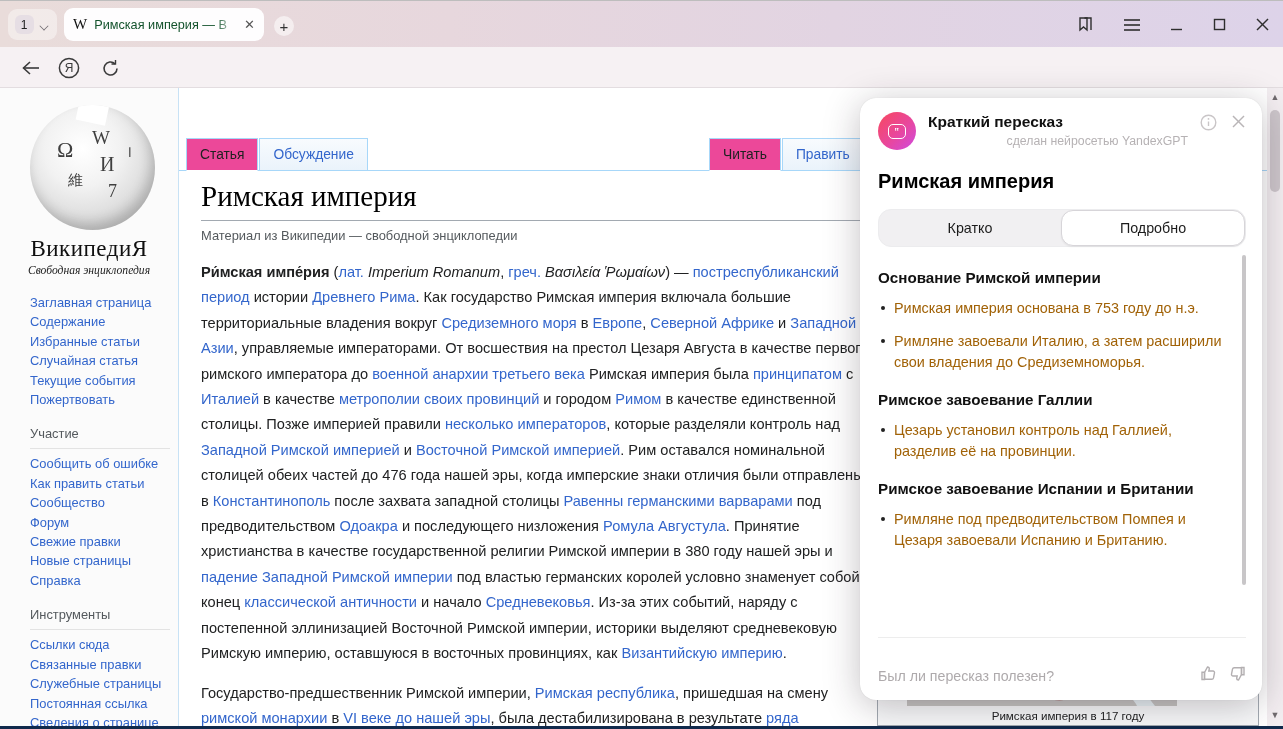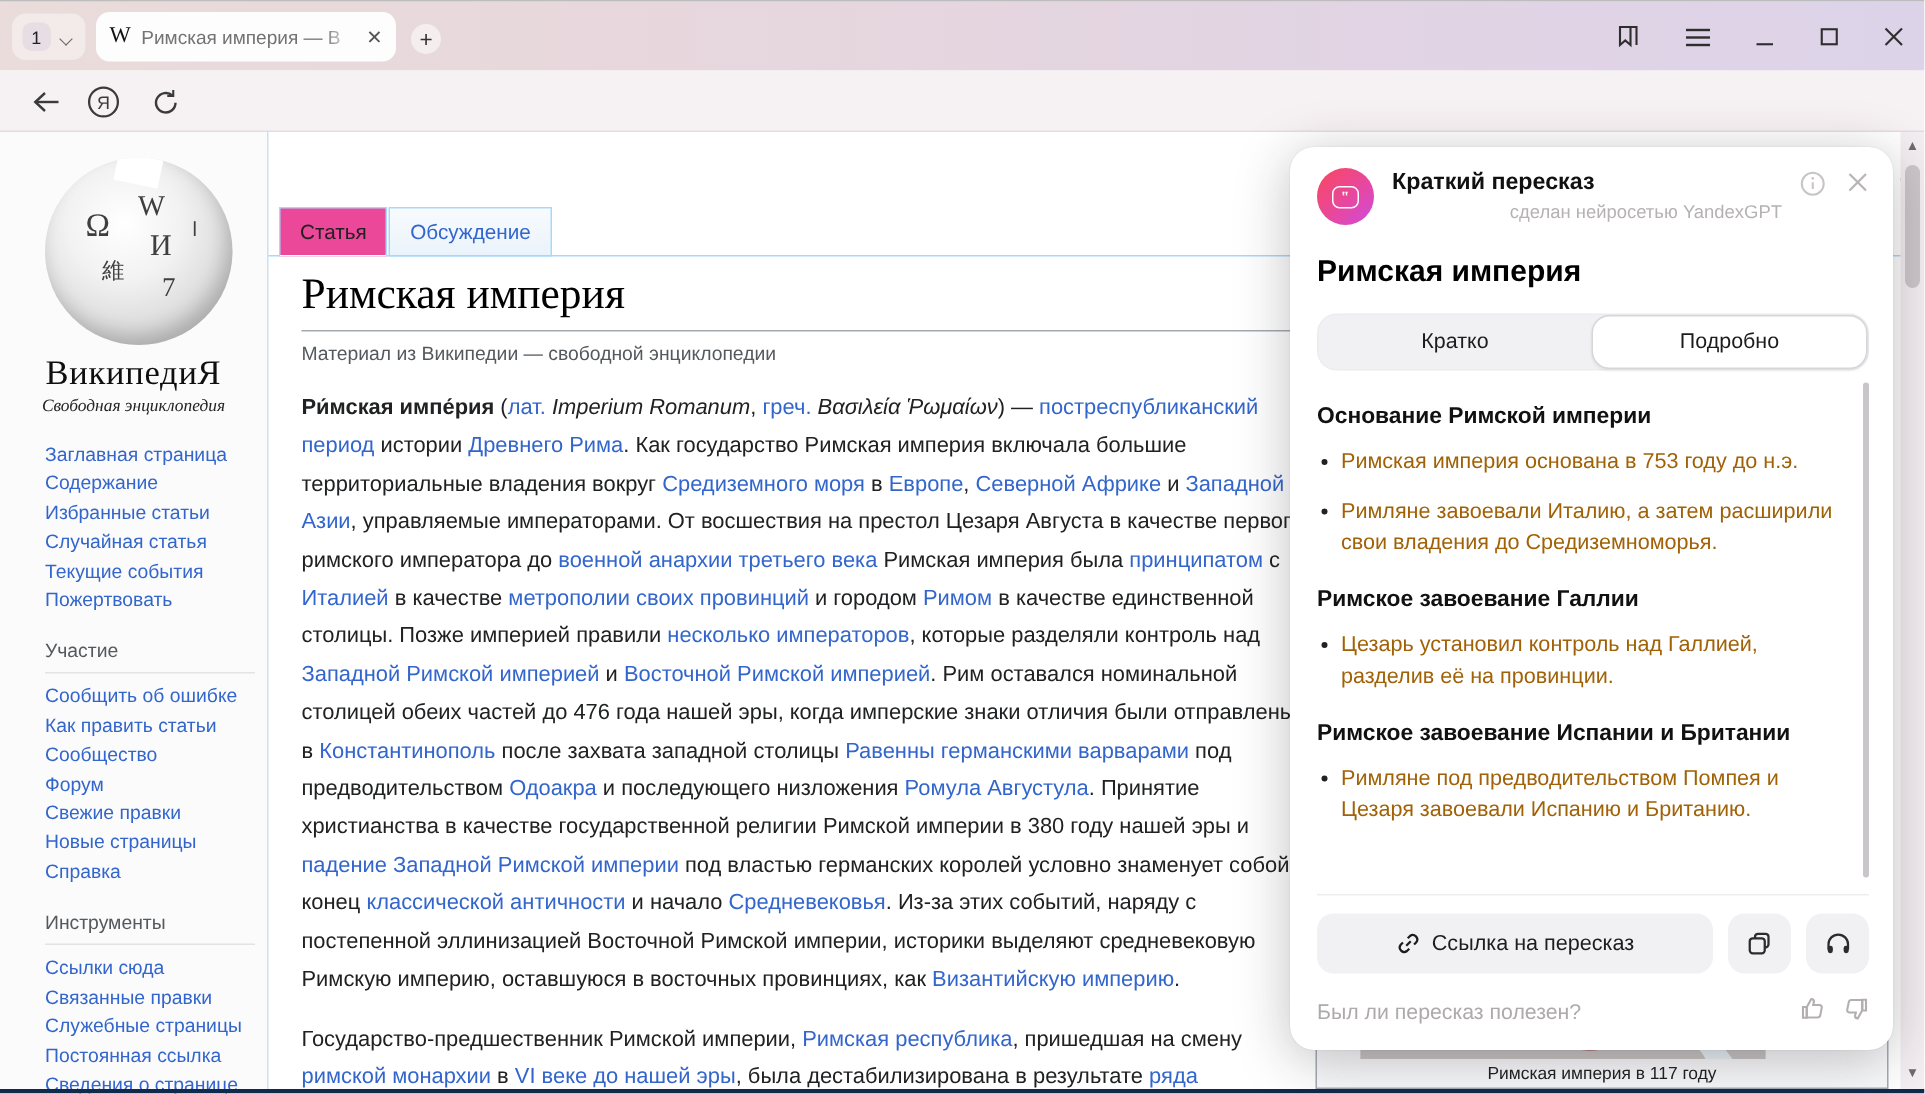--- a/index.html
+++ b/index.html
@@ -16,21 +16,21 @@
     justify-content:space-evenly; cursor:default; }
   .tabcounter .num { width:19px; height:19px; background:#e6dee4; border-radius:6px;
     font-size:12px; display:flex; align-items:center; justify-content:center; color:#222; }
   .chev { width:10px; height:6px; position:relative; }
   .chev:before { content:""; position:absolute; left:0; top:0; width:7px; height:7px;
     border-right:1.6px solid #6f6a6f; border-bottom:1.6px solid #6f6a6f;
     transform:rotate(45deg) scale(.8); }
   .tab { position:absolute; left:64px; top:7px; width:200px; height:33px; background:#fefdfe;
     border-radius:9px; display:flex; align-items:center; padding:0 9px; gap:7px; }
   .tab .fav { font-family:"Liberation Serif",serif; font-size:15px; color:#111; }
-  .tab .tlabel { font-size:12.7px; color:#737373; white-space:nowrap; overflow:hidden; flex:1;
+  .tab .tlabel { font-size:12.7px; color:#14532d; white-space:nowrap; overflow:hidden; flex:1;
     -webkit-mask-image:linear-gradient(90deg,#000 85%,transparent); }
   .tab .tclose { font-size:13px; color:#555; }
   .newtab { position:absolute; left:274px; top:15px; width:20px; height:20px;
     border-radius:50%; background:rgba(255,255,255,.55); color:#333; font-size:15px;
     display:flex; align-items:center; justify-content:center; line-height:1; }
   .winicons { position:absolute; right:14px; top:0; height:47px; display:flex;
     align-items:center; gap:30px; color:#2e2e2e; }
   .winicons svg { display:block; }
 
   
@@ -322,20 +322,25 @@
           <circle cx="6.5" cy="3.4" r="2.7"></circle>
             <path d="M.8 12.5a5.7 5.7 0 0 1 11.4 0z"></path>
         </svg>
         <span>Вы не представились системе</span>
       </div>
       <div class="wtabs">
         <div class="wtabs-l">
             <div class="wtab active">Статья</div>
             <div class="wtab">Обсуждение</div>
           </div>
+        <div class="wtabs-r">
+            <div class="wtab active">Читать</div>
+            <div class="wtab">Править</div>
+            <div class="wtab">Править код</div>
+          </div>
       </div>
       <div class="article">
         <h1 class="wh1">Римская империя</h1>
         <div class="sitesub">Материал из Википедии — свободной энциклопедии</div>
         <div class="wbody">
             <p><span class="wb">Ри́мская импе́рия</span><span> (</span><a class="wlink">лат.</a><span> </span><span class="wi">Imperium Romanum</span><span>, </span><a class="wlink">греч.</a><span> </span><span class="wi">Βασιλεία Ῥωμαίων</span><span>) — </span><a class="wlink">постреспубликанский период</a><span> истории </span><a class="wlink">Древнего Рима</a><span>. Как государство Римская империя включала большие территориальные владения вокруг </span><a class="wlink">Средиземного моря</a><span> в </span><a class="wlink">Европе</a><span>, </span><a class="wlink">Северной Африке</a><span> и </span><a class="wlink">Западной Азии</a><span>, управляемые императорами. От восшествия на престол Цезаря Августа в качестве первого римского императора до </span><a class="wlink">военной анархии третьего века</a><span> Римская империя была </span><a class="wlink">принципатом</a><span> с </span><a class="wlink">Италией</a><span> в качестве </span><a class="wlink">метрополии своих провинций</a><span> и городом </span><a class="wlink">Римом</a><span> в качестве единственной столицы. Позже империей правили </span><a class="wlink">несколько императоров</a><span>, которые разделяли контроль над </span><a class="wlink">Западной Римской империей</a><span> и </span><a class="wlink">Восточной Римской империей</a><span>. Рим оставался номинальной столицей обеих частей до 476 года нашей эры, когда имперские знаки отличия были отправлены в </span><a class="wlink">Константинополь</a><span> после захвата западной столицы </span><a class="wlink">Равенны</a><span> </span><a class="wlink">германскими варварами</a><span> под предводительством </span><a class="wlink">Одоакра</a><span> и последующего низложения </span><a class="wlink">Ромула Августула</a><span>. Принятие христианства в качестве государственной религии Римской империи в 380 году нашей эры и </span><a class="wlink">падение Западной Римской империи</a><span> под властью германских королей условно знаменует собой конец </span><a class="wlink">классической античности</a><span> и начало </span><a class="wlink">Средневековья</a><span>. Из-за этих событий, наряду с постепенной эллинизацией Восточной Римской империи, историки выделяют средневековую Римскую империю, оставшуюся в восточных провинциях, как </span><a class="wlink">Византийскую империю</a><span>.</span></p>
             <p><span>Государство-предшественник Римской империи, </span><a class="wlink">Римская республика</a><span>, пришедшая на смену </span><a class="wlink">римской монархии</a><span> в </span><a class="wlink">VI веке до нашей эры</a><span>, была дестабилизирована в результате </span><a class="wlink">ряда гражданских войн</a></p>
           </div>
       </div>
       <div class="infobox">
@@ -407,43 +412,20 @@
           </div>
           <div class="p-sec-h">Римское завоевание Испании и Британии</div>
           <div class="p-li">
             <span class="dot"></span>
             <span>Римляне под предводительством Помпея и Цезаря завоевали Испанию и Британию.</span>
           </div>
         </div>
       <span class="p-innerbar"></span>
     </div>
     <div class="p-div"></div>
-    <div class="p-actions">
-      <div class="p-linkbtn">
-        <svg width="16" height="16" viewBox="0 0 16 16" fill="none" stroke="#1d1d1d" stroke-width="1.5">
-          <path d="M6.5 9.5 9.5 6.5"></path>
-          <path d="M7.5 4.5 9 3a3 3 0 0 1 4.2 4.2L11.7 8.7"></path>
-          <path d="M8.5 11.5 7 13A3 3 0 0 1 2.8 8.8L4.3 7.3"></path>
-        </svg>
-        <span>Ссылка на пересказ</span>
-      </div>
-      <div class="p-sqbtn">
-        <svg width="16" height="16" viewBox="0 0 16 16" fill="none" stroke="#2c2c2c" stroke-width="1.5">
-          <rect x="1.5" y="4.5" width="10" height="10" rx="2"></rect>
-          <path d="M5 4.5v-1A2 2 0 0 1 7 1.5h5a2 2 0 0 1 2 2v5a2 2 0 0 1-2 2h-1"></path>
-        </svg>
-      </div>
-      <div class="p-sqbtn">
-        <svg width="17" height="16" viewBox="0 0 17 16" fill="none" stroke="#2c2c2c" stroke-width="1.5">
-          <path d="M2 12V8.5a6.5 6.5 0 0 1 13 0V12"></path>
-          <rect x="1.5" y="9.5" width="3.4" height="5" rx="1.6" fill="#2c2c2c" stroke="none"></rect>
-          <rect x="12.1" y="9.5" width="3.4" height="5" rx="1.6" fill="#2c2c2c" stroke="none"></rect>
-        </svg>
-      </div>
-    </div>
     <div class="p-feedback">
       <span class="p-fb-q">Был ли пересказ полезен?</span>
       <span class="p-thumbs">
         <span>
           <svg width="17" height="17" viewBox="0 0 17 17" fill="none" stroke="#b3afb1" stroke-width="1.4">
             <path d="M4.5 7.5 7.5 2c1 0 1.8.8 1.8 1.8L8.8 6h4.2c1 0 1.7.9 1.5 1.9l-1 5a1.8 1.8 0 0 1-1.8 1.4H4.5z"></path>
             <path d="M4.5 7.3v7.2H2V7.3z"></path>
           </svg></span>
         <span>
           <svg width="17" height="17" viewBox="0 0 17 17" fill="none" stroke="#b3afb1" stroke-width="1.4" transform="rotate(180)">

